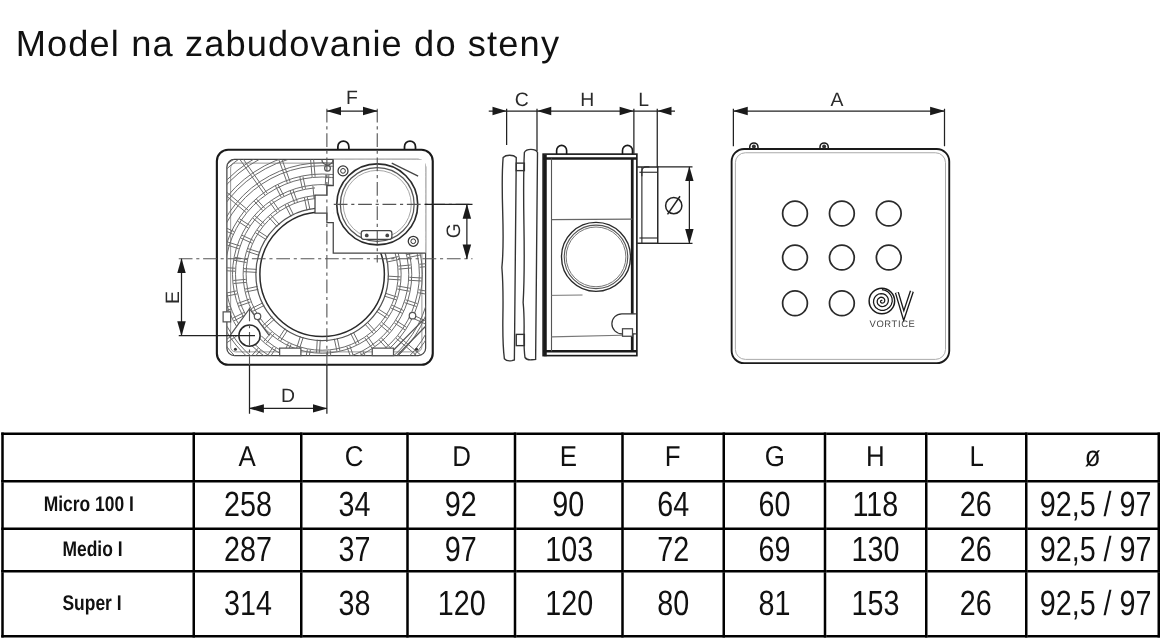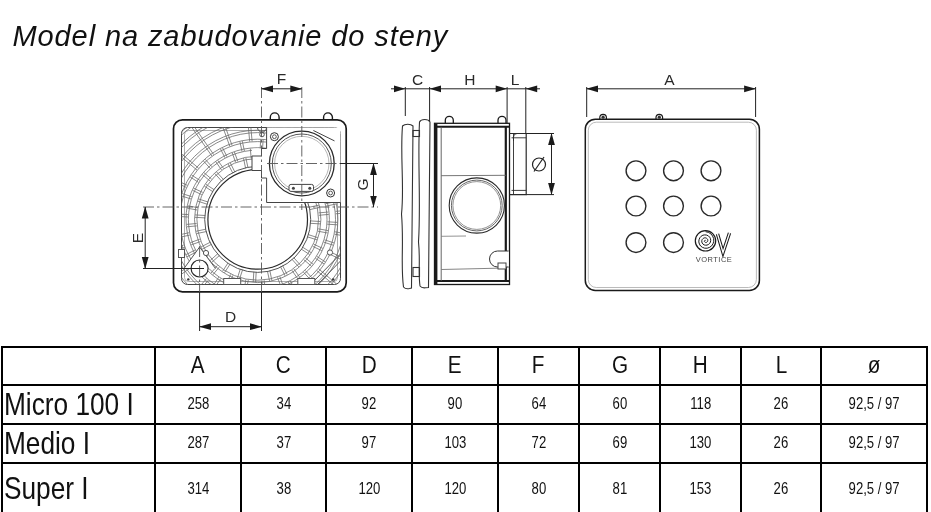--- a/index.html
+++ b/index.html
@@ -1,26 +1,26 @@
 <!DOCTYPE html>
 <html><head>
 <meta charset="utf-8">
 <style>
   html,body { margin:0; padding:0; background:#fff; }
   body { width:931px; height:512px; position:relative; overflow:hidden;
          font-family:"Liberation Sans",sans-serif; }
-  .title { position:absolute; left:12.5px; top:19.5px; font-size:29px; letter-spacing:0.9px; color:#111;font-style:italic; }
+  .title { position:absolute; left:12.5px; top:19.5px; font-size:29px; letter-spacing:0.9px; color:#111; }
   table { position:absolute; left:1px; top:345.6px; border-collapse:collapse;
            table-layout:fixed; width:926px; }
-  td { border:2px solid #000; font-size:16px; color:#111; text-align:center;
+  td { border:2px solid #000; font-size:28px; color:#111; text-align:center;
         padding:0; overflow:hidden; white-space:nowrap; }
   td .cx { display:inline-block; transform:scaleX(0.82); transform-origin:50% 50%; }
   td.h { font-size:23px; }
   td.h .cx { transform:scaleX(0.9); }
-  td.lbl { text-align:left; font-weight:normal; padding-left:1px; font-size:32px; }
+  td.lbl { text-align:center; font-weight:bold; padding-left:1px; font-size:17px; }
   td.lbl .cx { transform-origin:0 50%; }
 </style>
 </head>
 <body>
 <div class="title">Model na zabudovanie do steny</div>
 <svg width="931" height="345" viewBox="0 0 931 345" style="position:absolute;left:0;top:0">
   <defs>
     <clipPath id="innerSq">
         <rect x="181.5" y="127.5" width="159.0" height="157.0" rx="6"></rect>
       </clipPath>

